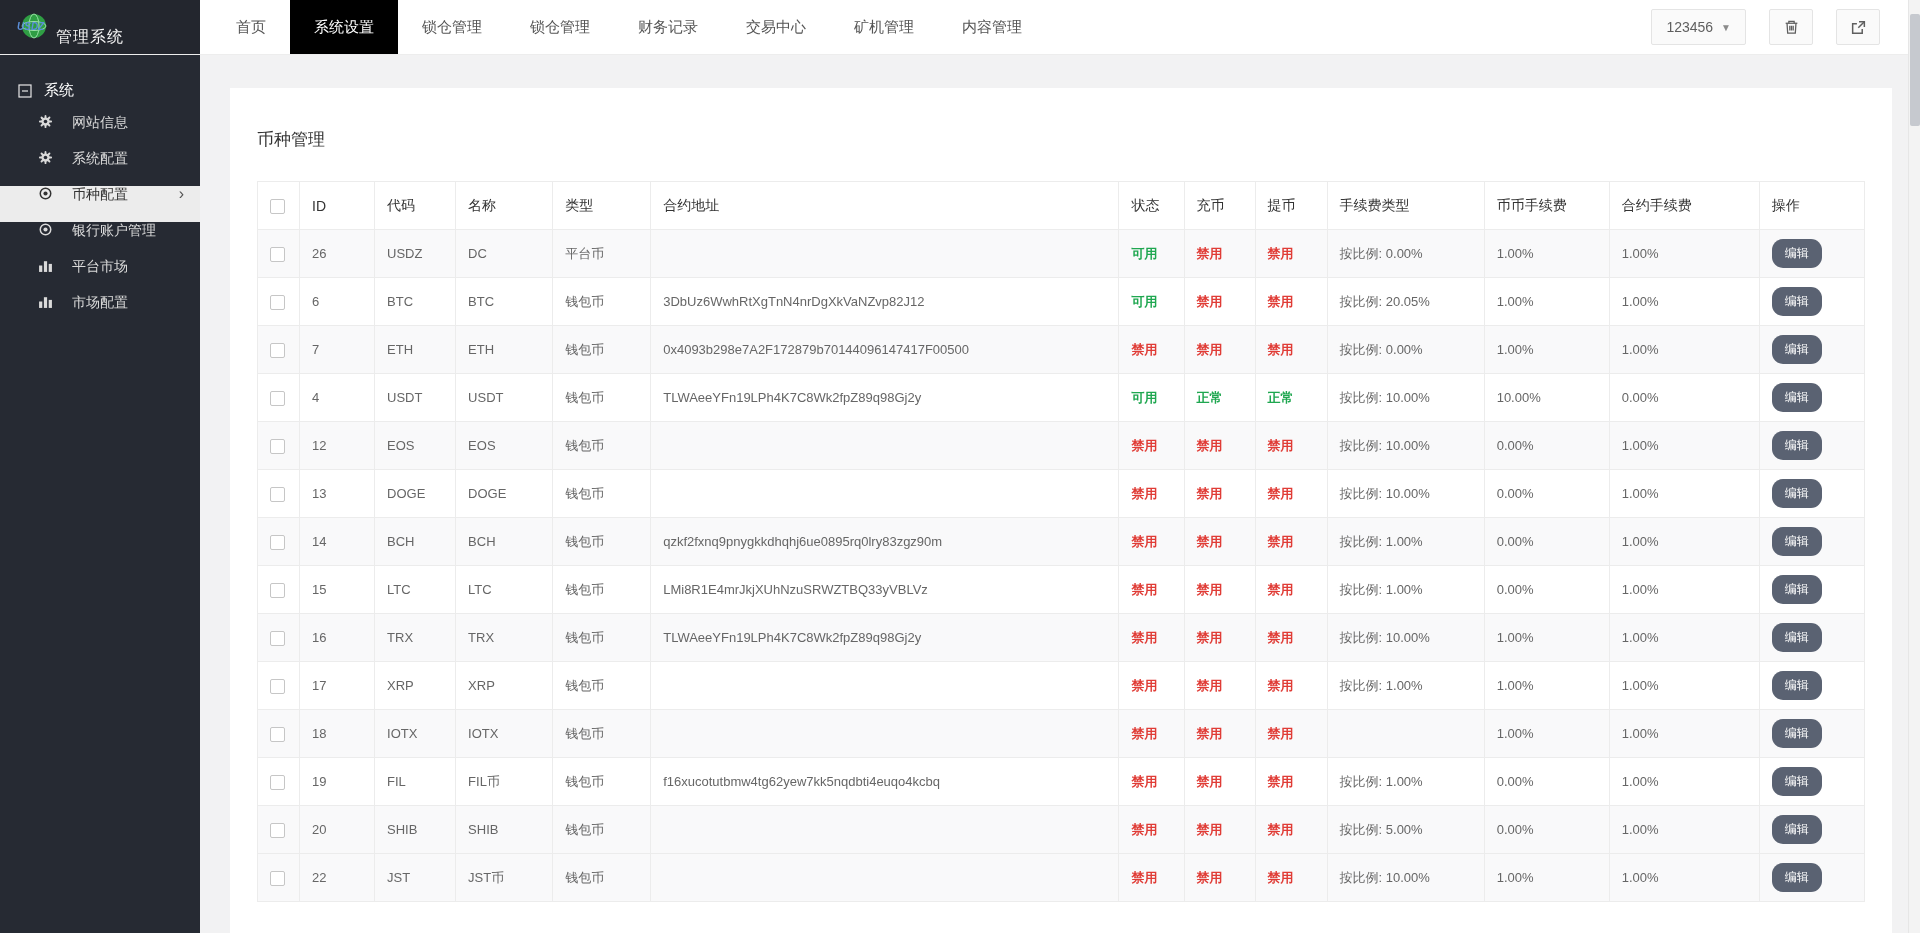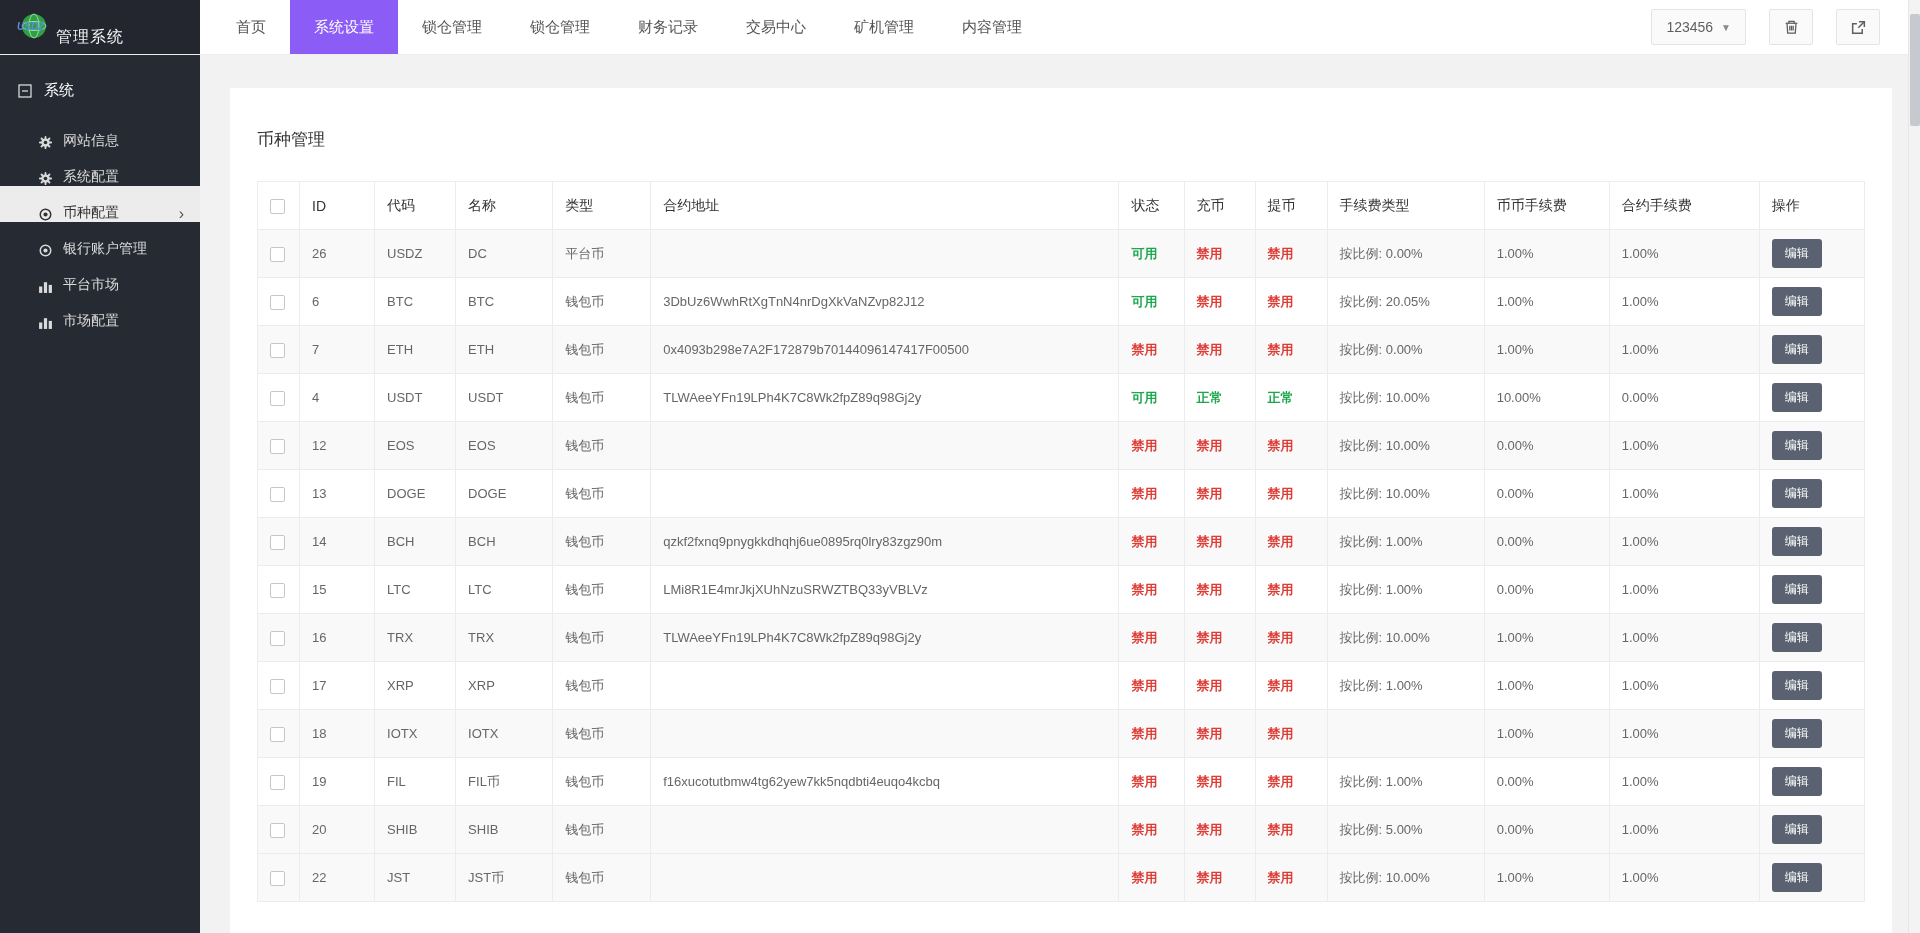--- a/index.html
+++ b/index.html
@@ -7,33 +7,33 @@
   body { font-family:"Liberation Sans","DejaVu Sans",sans-serif; background:#f2f2f3; position:relative; }
 
   
   .header { position:absolute; top:0; left:0; width:1920px; height:55px; background:#fff;
             border-bottom:1px solid #ededed; display:flex; align-items:stretch; z-index:5; }
   .brand { width:200px; background:#23262e; color:#fff; display:flex; align-items:center;
            padding-left:16px; gap:6px; flex:0 0 auto; }
   .brand-title { font-size:16px; color:#f5f5f5; letter-spacing:1px;margin-top:20px; }
   .nav { display:flex; align-items:stretch; margin-left:12px; }
   .nav-item { display:flex; align-items:center; padding:0 24px; font-size:15px; color:#555; cursor:pointer; }
-  .nav-item.active { background:#8b5cf6; color:#fff; }
+  .nav-item.active { background:#000000; color:#fff; }
   .header-right { margin-left:auto; display:flex; align-items:center; gap:23px; padding-right:40px; }
   .hbtn { background:#fafafa; border:1px solid #e4e4e4; border-radius:2px; height:36px;
           display:flex; align-items:center; justify-content:center; color:#5f5f5f; cursor:pointer; }
   .dropdown { padding:0 14px; font-size:14px; gap:8px; }
   .caret { font-size:10px; color:#8b8b8b; }
   .iconbtn { width:44px; }
 
   
   .sidebar { position:absolute; top:55px; left:0; bottom:0; width:200px; background:#262a33; }
   .side-section { display:flex; align-items:center; gap:12px; padding:26px 0 14px 18px;
                   font-size:15px; color:#fff; }
-  .side-item { display:flex; align-items:flex-end; gap:10px; height:36px; padding-left:38px;
+  .side-item { display:flex; align-items:flex-start; gap:19px; height:36px; padding-left:38px;
                font-size:14px; color:#dadada; cursor:pointer; position:relative; }
   .side-item.active { background:#ececec; color:#333; }
   .side-item .icon { display:flex; align-items:center; }
   .side-item .chev { position:absolute; right:16px; font-size:16px; color:#555; line-height:1; }
 
   
   .main { position:absolute; left:202px; top:55px; width:1720px; height:878px; }
   .card { margin:33px 30px 0 28px; background:#fff; height:900px; padding:0 27px; }
   .card-head { display:flex; align-items:center; justify-content:space-between; padding:40px 0 30px; }
   .page-title { font-size:17px; color:#333; }
@@ -43,21 +43,21 @@
 
   table { width:100%; border-collapse:collapse; table-layout:fixed; }
   th, td { border:1px solid #ececec; height:48px; padding-left:12px; text-align:left;
            overflow:hidden; white-space:nowrap; }
   th { font-size:14px; color:#333; font-weight:normal; background:#fff; }
   td { font-size:13px; color:#666; }
   tr.odd td { background:#f9f9fa; }
   .cb { display:inline-block; width:15px; height:15px; border:1px solid #c6c6c6; border-radius:2px;
         background:#fff; vertical-align:middle; cursor:pointer; }
   .status { font-weight:bold; }
-  .edit-btn { background:#5a6272; color:#fff; border:none; border-radius:3px; padding:6px 13px;
+  .edit-btn { background:#5a6272; color:#fff; border:none; border-radius:11px; padding:6px 13px;
               font-size:12px; cursor:pointer; font-family:inherit; }
 
   
   .scrollbar { position:absolute; right:0; top:0; bottom:0; width:12px; background:#f3f3f3;
                border-left:1px solid #e6e6e6; z-index:10; }
   .scroll-thumb { position:absolute; top:14px; left:1px; width:10px; height:112px; background:#c6c9cf;
                   border-radius:2px; cursor:pointer; }
 </style>
 </head>
 <body>

